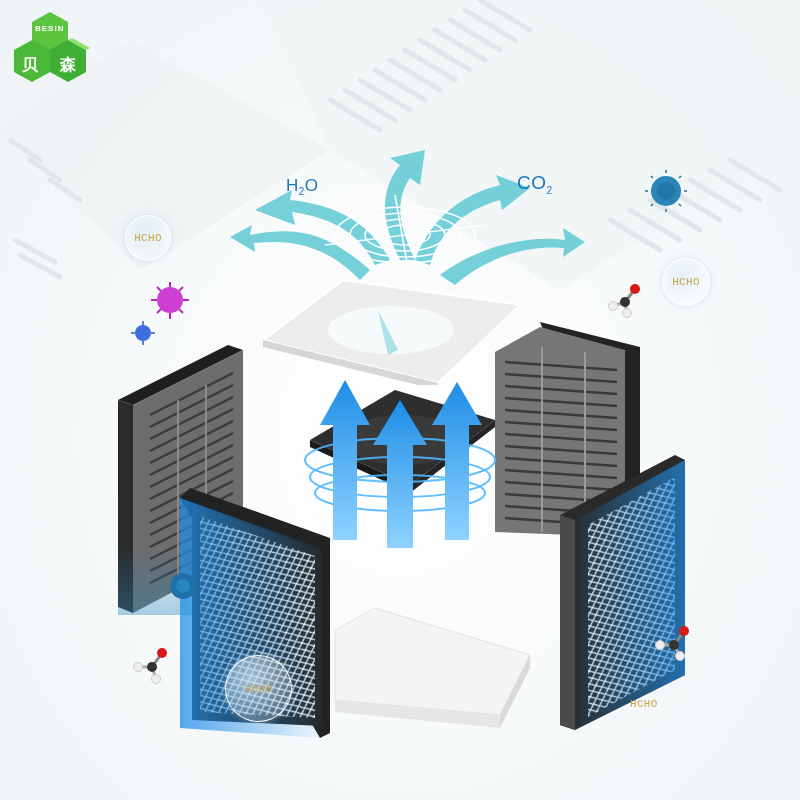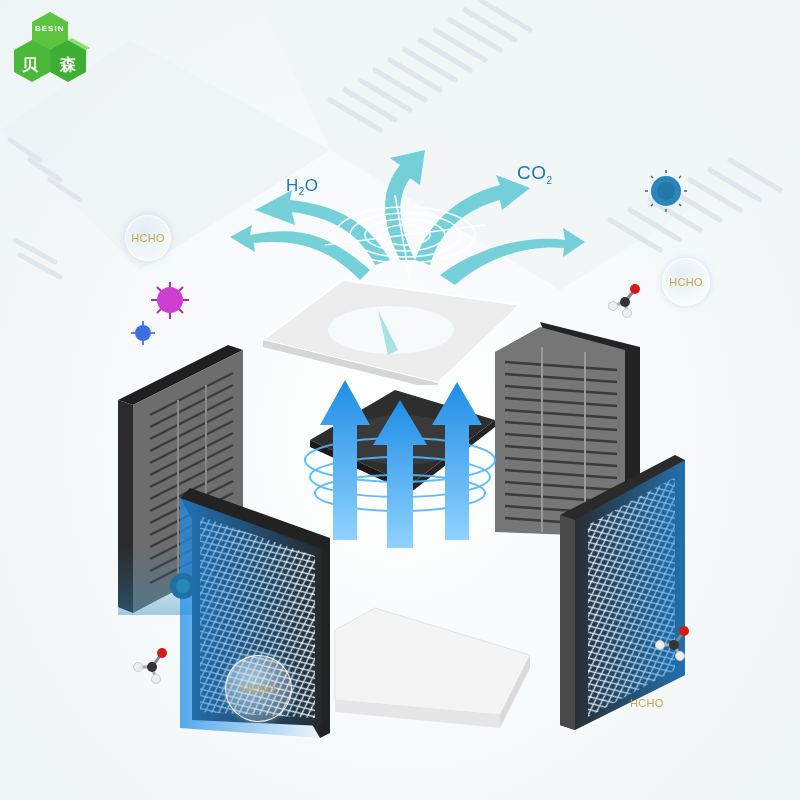--- a/index.html
+++ b/index.html
@@ -5,21 +5,21 @@
   html, body { margin:0; padding:0; }
   body { width:800px; height:800px; overflow:hidden; background:#f4f7f8; font-family:"Liberation Sans", sans-serif; }
   .stage { position:relative; width:800px; height:800px; overflow:hidden;
     background: radial-gradient(ellipse at 50% 55%, #ffffff 0%, #f6f9fa 55%, #eef3f5 100%); }
   .abs { position:absolute; }
   .lbl-chem { color:#1b78b8; font-size:17px; letter-spacing:0.5px; }
   .lbl-chem sub { font-size:10px; }
   .hcho-bubble { position:absolute; border-radius:50%; border:1.5px solid rgba(255,255,255,0.95);
     background: radial-gradient(circle at 40% 35%, rgba(220,236,246,0.7), rgba(255,255,255,0.25) 70%);
     box-shadow: 0 0 6px rgba(170,200,220,0.5); display:flex; align-items:center; justify-content:center; }
-  .hcho-text { color:#c9a64a; font-size:11px; letter-spacing:0.3px; }
+  .hcho-text { color:#c9a64a; font-size:11px; letter-spacing:0.3px;font-family:Liberation Mono, monospace; }
   .logo-word { position:absolute; color:#fff; font-weight:bold; }
 </style>
 </head>
 <body>
 
 <div class="stage">
 
   <svg class="abs" style="left:0;top:0" width="800" height="800">
     <defs>
       <linearGradient id="bgchip" x1="0" y1="0" x2="1" y2="1">
@@ -82,21 +82,21 @@
       <ellipse cx="175" cy="95" rx="40" ry="16"></ellipse>
       <ellipse cx="175" cy="95" rx="25" ry="10"></ellipse>
       <line x1="95" y1="105" x2="255" y2="85"></line>
       <line x1="165" y1="55" x2="180" y2="140"></line>
     </g>
   </svg>
 
   <div class="abs lbl-chem" style="left:286px;top:176px">
     <span>H</span><sub>2</sub><span>O</span>
   </div>
-  <div class="abs lbl-chem" style="left:517px;top:162px;font-size:19px">
+  <div class="abs lbl-chem" style="left:517px;top:172px;font-size:19px">
     <span>CO</span><sub>2</sub>
   </div>
 
   <div class="hcho-bubble" style="left:125px;top:215px;width:44px;height:44px">
     <span class="hcho-text">HCHO</span>
   </div>
   <div class="hcho-bubble" style="left:662px;top:258px;width:46px;height:46px">
     <span class="hcho-text">HCHO</span>
   </div>
 

